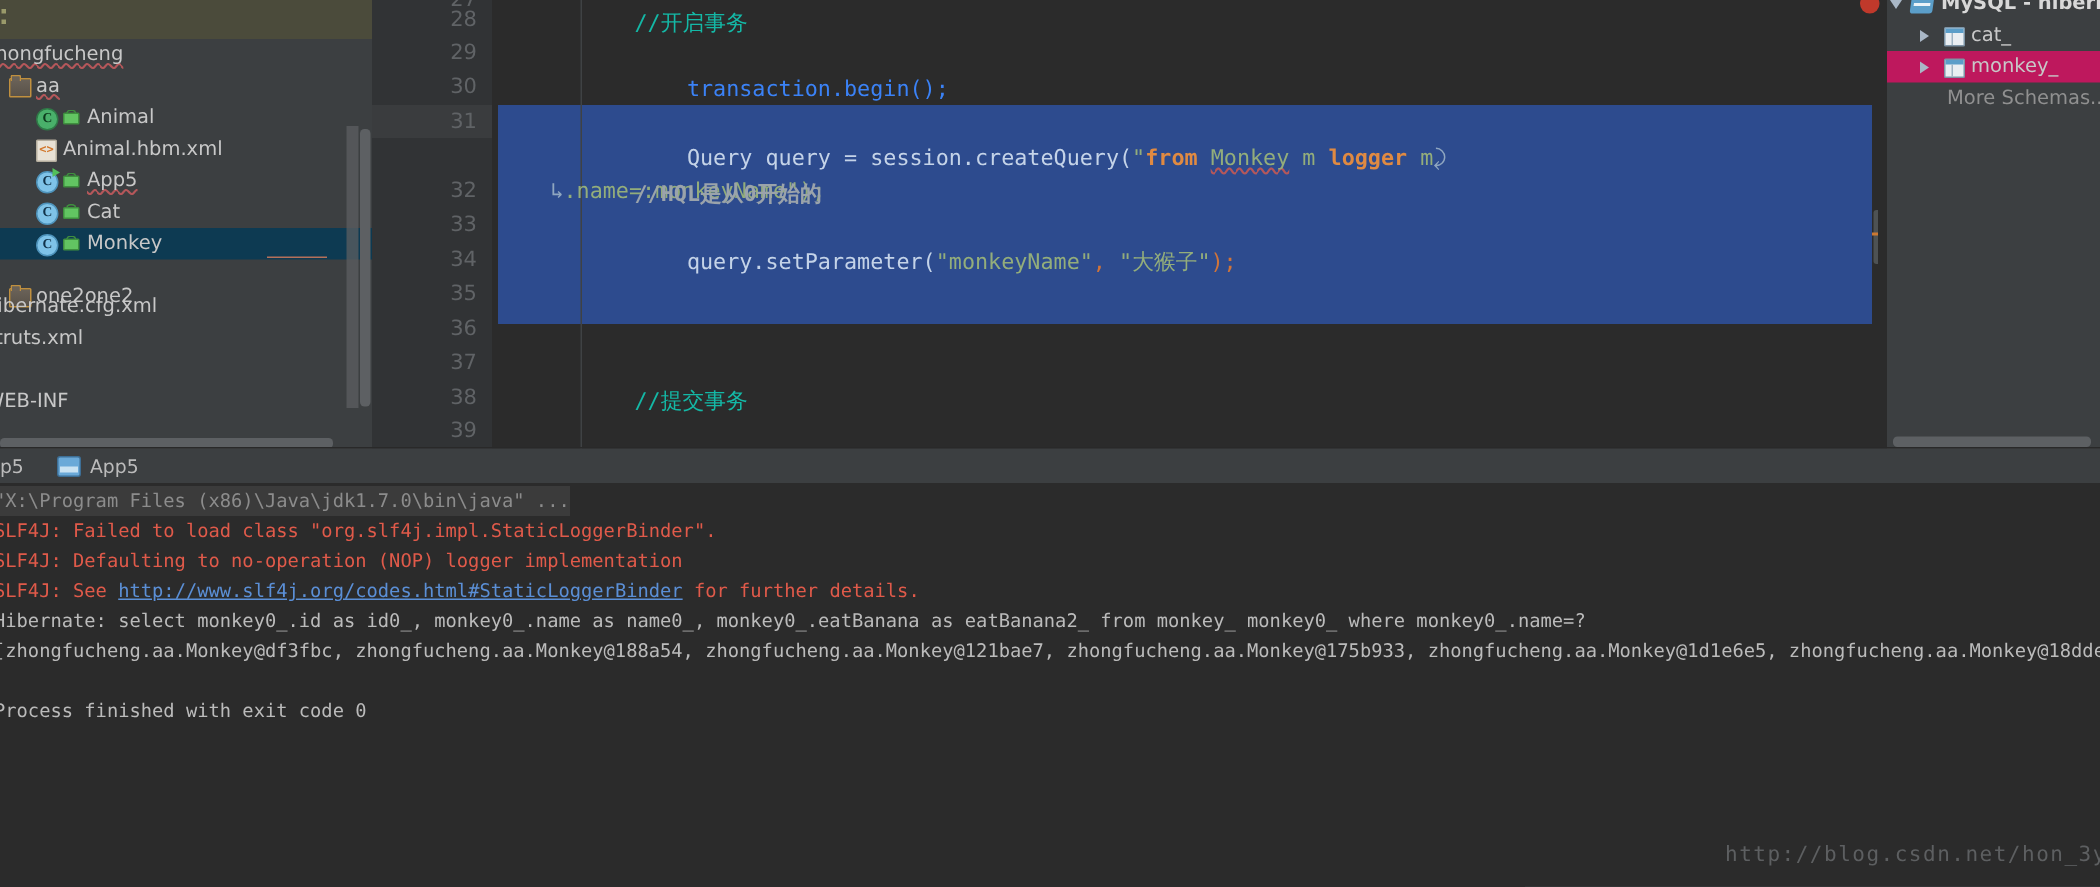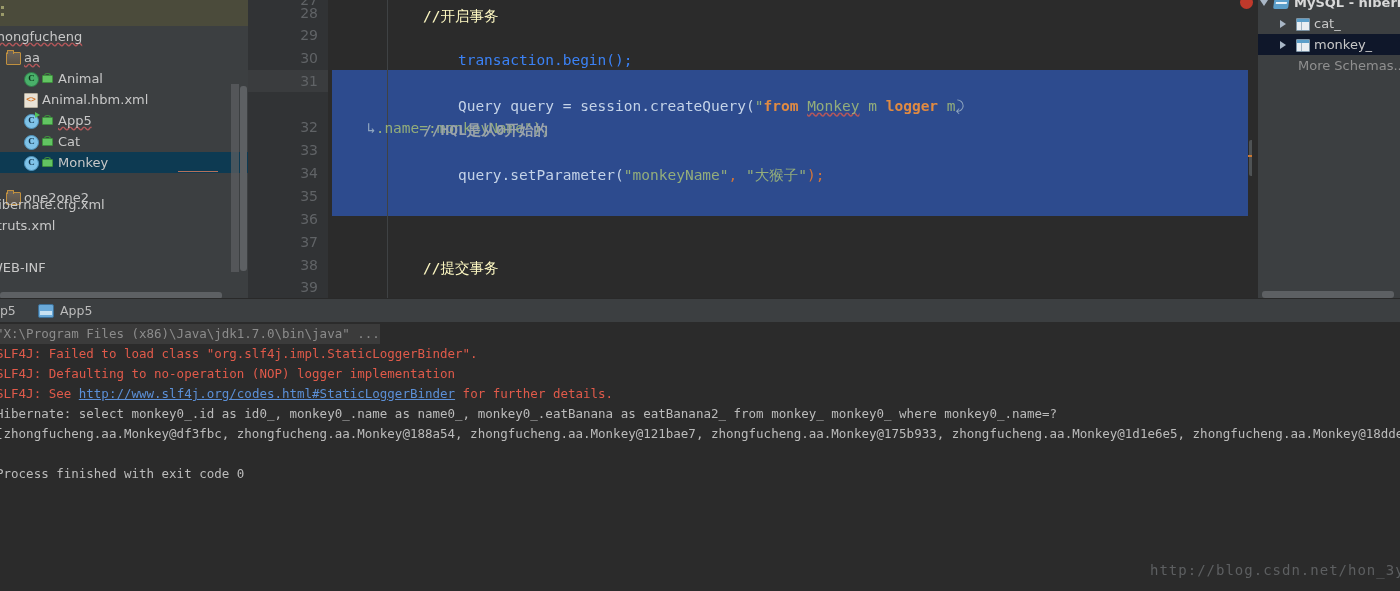--- a/index.html
+++ b/index.html
@@ -57,38 +57,38 @@
   
   #fold-strip{left:231px;top:84px;width:8px;height:188px;background:#5c5f61;opacity:.75;}
 
   
   #editor{left:328px;top:0;width:930px;height:300px;background:#2b2b2b;overflow:hidden;}
   #editor .ind-guide{position:absolute;left:59px;top:0;width:1px;height:300px;background:#3f4244;}
   #selection-block{position:absolute;left:4px;top:70px;width:926px;height:146px;background:#2d4b8e;}
   .code-line{position:absolute;left:0;white-space:pre;
     font-family:"DejaVu Sans Mono","Liberation Mono",monospace;font-size:14.5px;line-height:22px;letter-spacing:0px;}
   .c-def{color:#3b82f6;}
-  .c-comment{color:#fef9c3;}
+  .c-comment{color:#14b8a6;}
   .c-sel{color:#c4d3e8;}
   .c-sel-str{color:#93ad7b;}
   .c-sel-kw{color:#e08a42;font-weight:bold;}
   .c-sel-comment{color:#9aa3ab;}
   .c-sel-static{color:#b8a0d8;font-style:italic;}
   .err-underline{text-decoration:underline wavy #b5575a;text-decoration-skip-ink:none;}
   .wrap-arrow{color:#8fa6c0;}
 
   
   #editor-scrollbar{left:1248px;top:0;width:10px;height:300px;background:#2b2b2b;}
   #editor-scrollbar .thumb{position:absolute;left:1px;top:140px;width:8px;height:36px;background:#4e5254;border-radius:2px;}
   #editor-scrollbar .mk{position:absolute;left:0;width:10px;height:2px;background:#cc7832;}
 
   
   #db-panel{left:1258px;top:0;width:142px;height:300px;background:#3c3f41;}
   .db-row{position:relative;height:21px;line-height:21px;font-size:13px;color:#c8c8c8;white-space:nowrap;}
-  .db-row.selected{background:#0f172a;}
+  .db-row.selected{background:#be185d;}
   .db-arrow{position:absolute;top:7px;width:0;height:0;
     border-left:6px solid #a9b7c6;border-top:4px solid transparent;border-bottom:4px solid transparent;}
   .db-arrow.down{border-left:4px solid transparent;border-right:4px solid transparent;
     border-top:6px solid #a9b7c6;border-bottom:none;top:8px;}
   .db-tbl{position:absolute;top:5px;width:12px;height:11px;background:#e9eef2;border:1px solid #7d94a6;border-radius:1px;}
   .db-tbl:before{content:"";position:absolute;left:0;top:0;right:0;height:3px;background:#5b9ec9;}
   .db-tbl:after{content:"";position:absolute;left:4px;top:3px;bottom:0;width:1px;background:#9fb4c4;}
   .db-ms{position:absolute;top:3px;width:15px;height:14px;background:#5b9ec9;border-radius:2px;transform:skewX(-8deg);}
   .db-ms:after{content:"";position:absolute;left:2px;top:3px;width:11px;height:2px;background:#eaf2f8;
     box-shadow:0 4px 0 #eaf2f8;}

